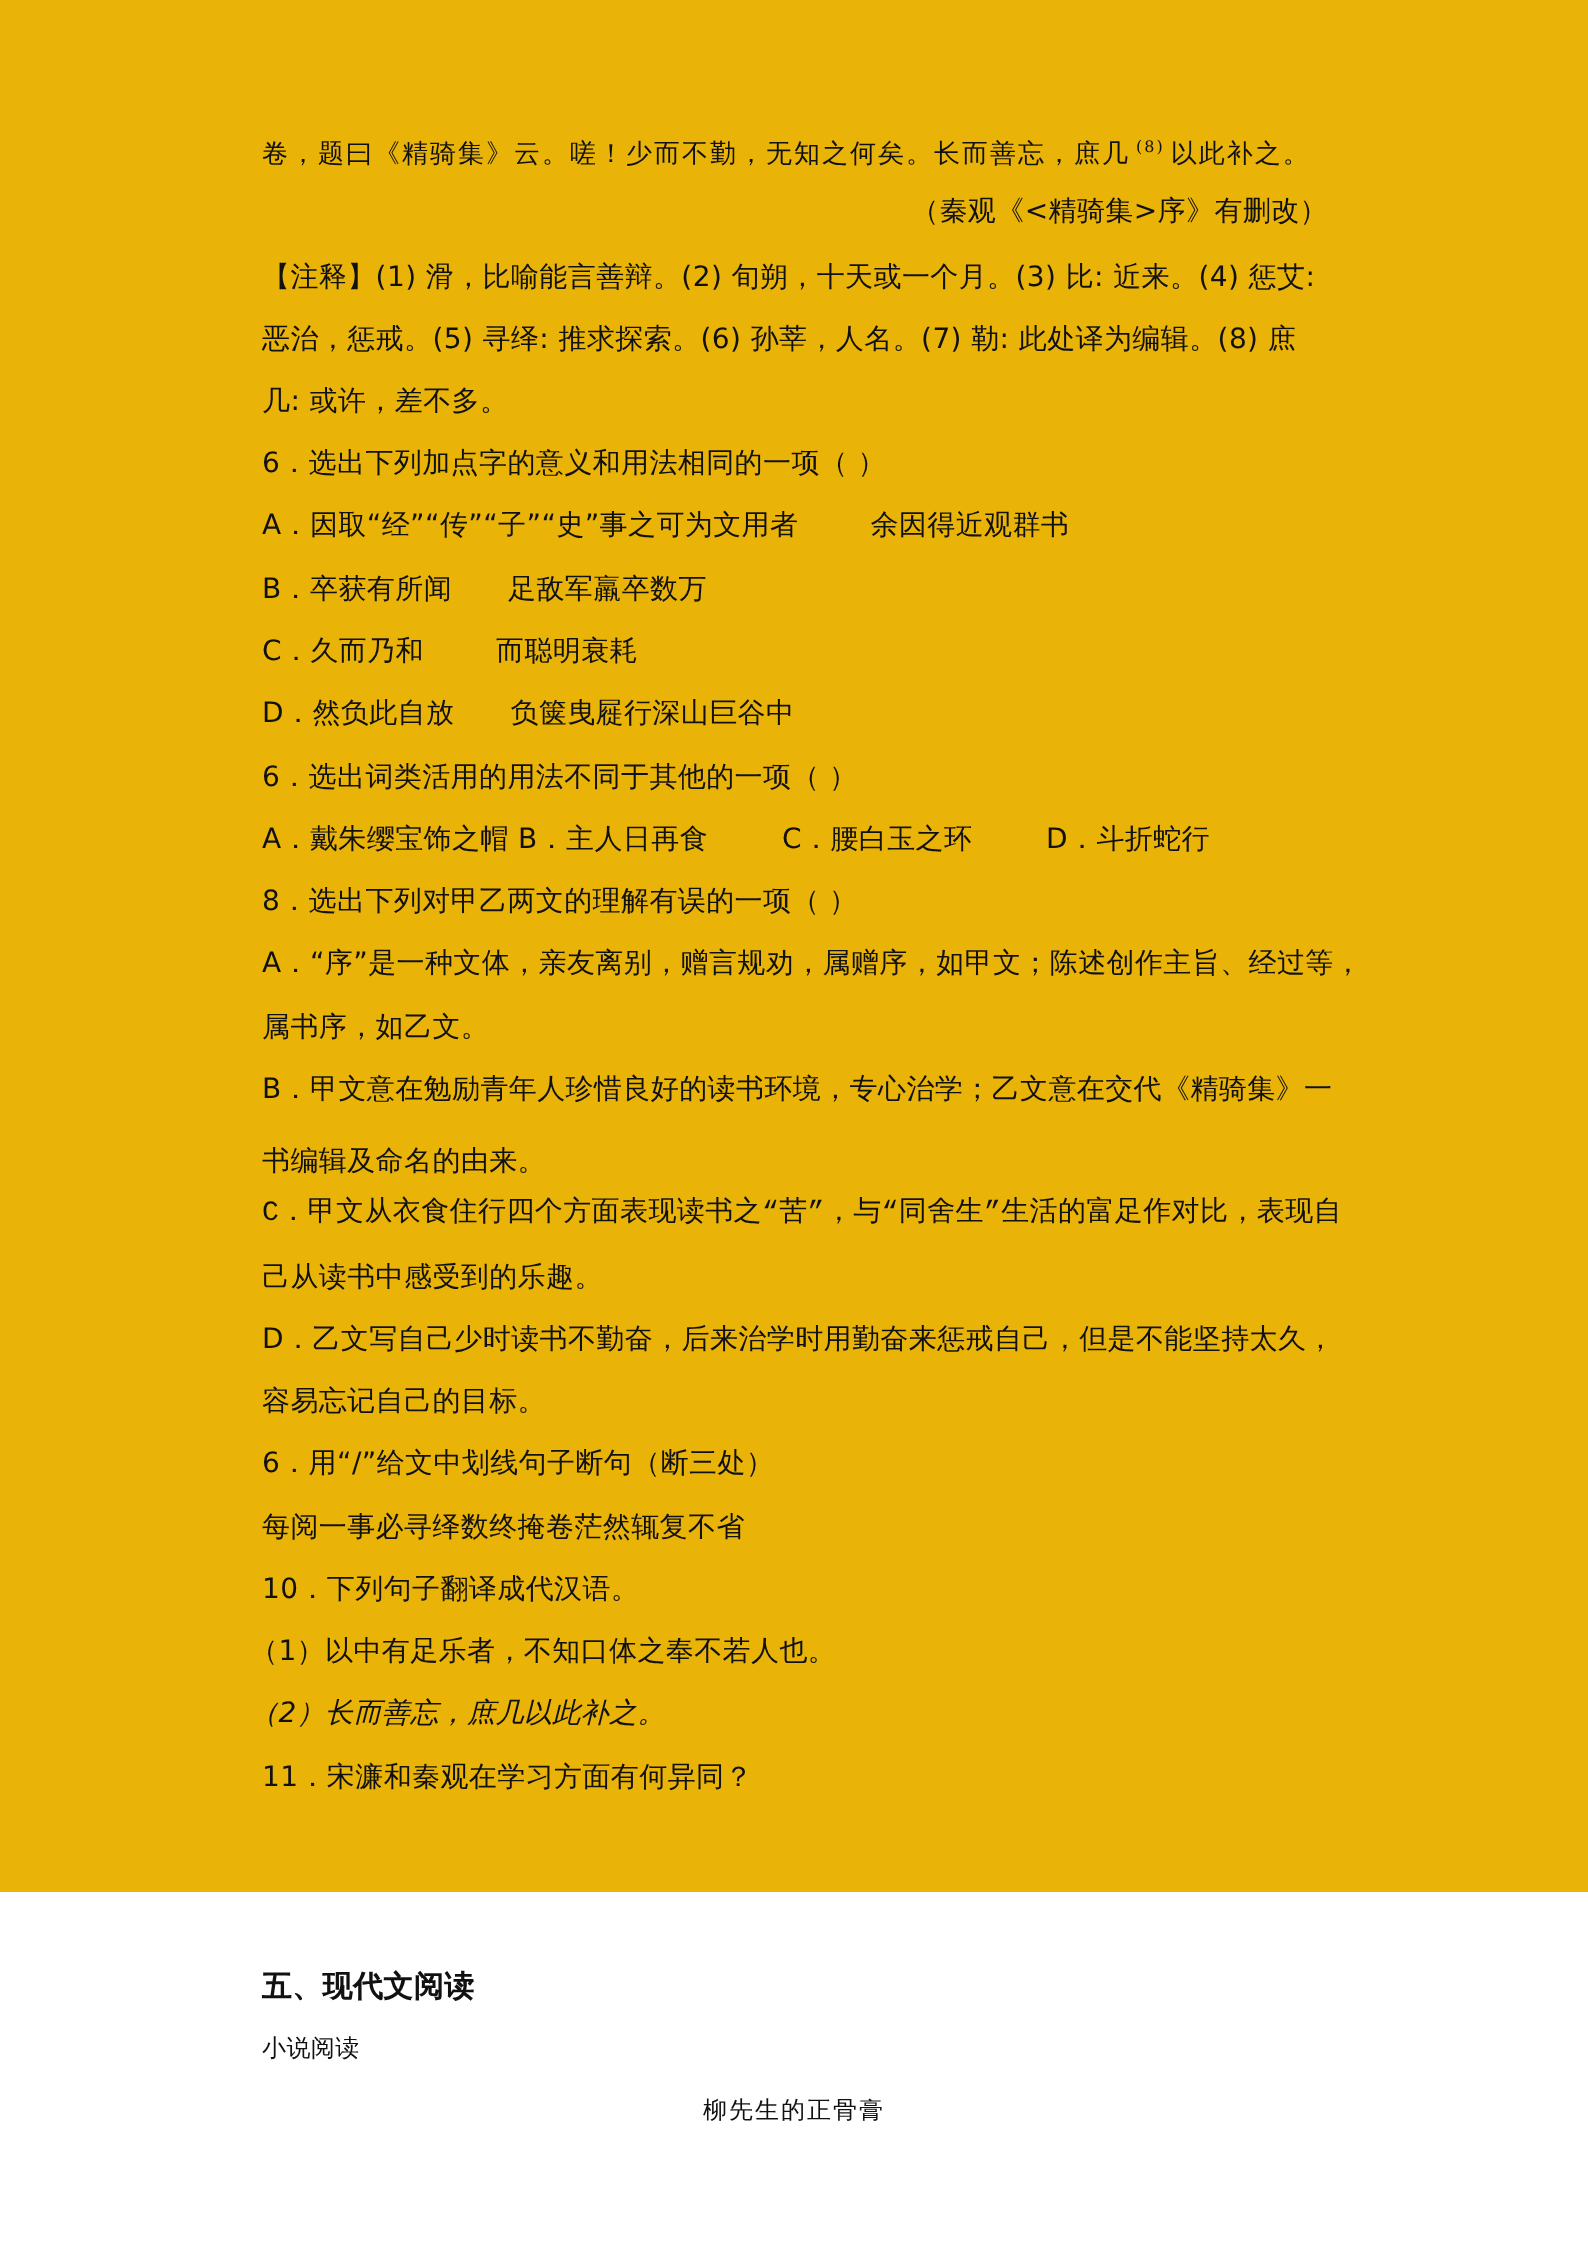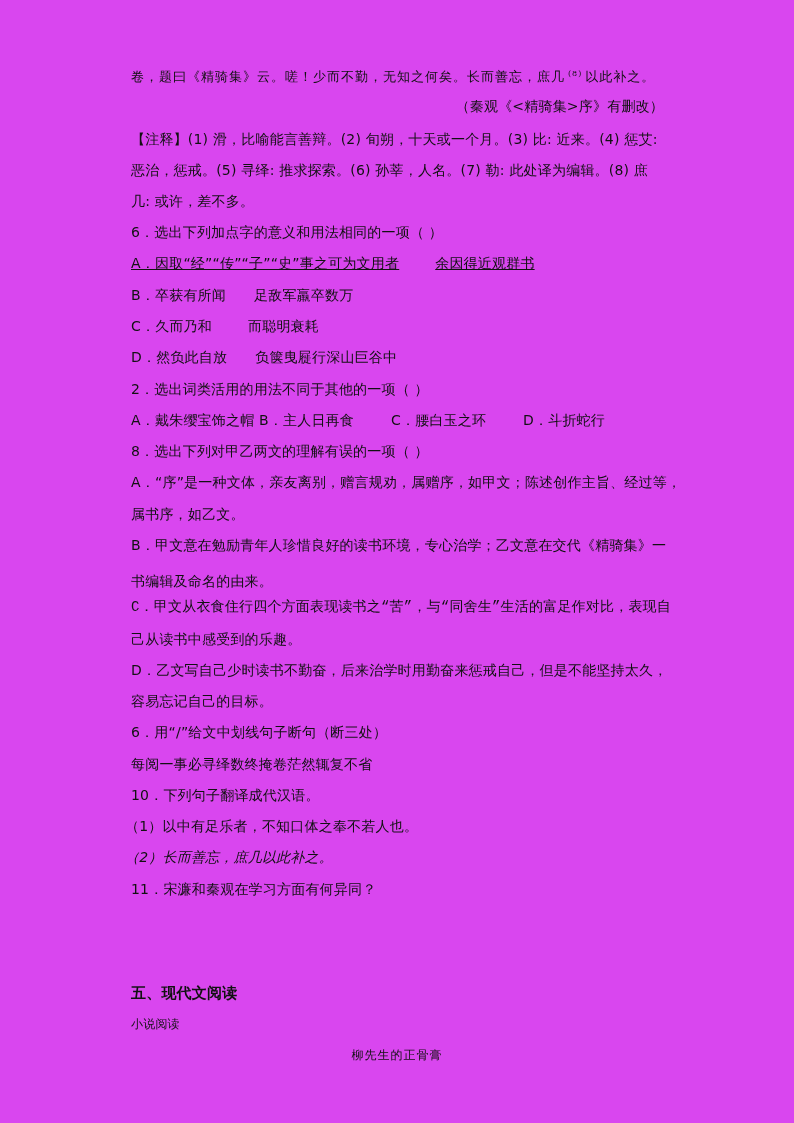--- a/index.html
+++ b/index.html
@@ -1,18 +1,18 @@
 <!DOCTYPE html>
 <html><head>
 <meta charset="utf-8">
 <style>
   html, body { margin: 0; padding: 0; background: #ffffff; }
   body { width: 794px; height: 1123px; position: relative; overflow: hidden;
          font-family: "DejaVu Sans", "Liberation Sans", sans-serif; color: #111; }
-  .page { position: absolute; left: 0; top: 0; width: 794px; height: 1123px; background: #d946ef; }
+  .page { position: absolute; left: 0; top: 0; width: 794px; height: 946px; background: #eab308; }
   .line { position: absolute; left: 131px; font-size: 14px; line-height: 18px; white-space: nowrap; letter-spacing: 0.2px; }
   .serif { font-family: "DejaVu Serif", "Liberation Serif", serif; font-size: 13px; letter-spacing: 1px; }
   .right { left: auto; right: 130px; }
   .bold { font-weight: bold; font-size: 15px; }
   .center { left: 0; width: 794px; text-align: center; font-family: "DejaVu Serif", "Liberation Serif", serif; font-size: 12px; letter-spacing: 1px; }
   sup { font-size: 8px; vertical-align: 5px; margin: 0 3px; }
   .gap { display: inline-block; }
 </style>
 </head>
 <body>
@@ -22,34 +22,34 @@
   <div class="line serif" style="top:65px;">
     <span>卷，题曰《精骑集》云。嗟！少而不勤，无知之何矣。长而善忘，庶几</span><sup>(8)</sup><span>以此补之。</span>
   </div>
   <div class="line right" style="top:97px;">（秦观《&lt;精骑集&gt;序》有删改）</div>
 
   <div class="line" style="top:130px;">【注释】(1) 滑，比喻能言善辩。(2) 旬朔，十天或一个月。(3) 比: 近来。(4) 惩艾:</div>
   <div class="line" style="top:161px;">恶治，惩戒。(5) 寻绎: 推求探索。(6) 孙莘，人名。(7) 勒: 此处译为编辑。(8) 庶</div>
   <div class="line" style="top:192px;">几: 或许，差不多。</div>
 
   <div class="line" style="top:223px;">6．选出下列加点字的意义和用法相同的一项（    ）</div>
-  <div class="line" style="top:254px;text-decoration:underline;">
+  <div class="line" style="top:254px;">
     <span>A．</span><span>因取“经”“传”“子”“史”事之可为文用者</span><span class="gap" style="width:36px"></span><span>余因得近观群书</span>
   </div>
   <div class="line" style="top:286px;">
     <span>B．</span><span>卒获有所闻</span><span class="gap" style="width:28px"></span><span>足敌军羸卒数万</span>
   </div>
   <div class="line" style="top:317px;">
     <span>C．</span><span>久而乃和</span><span class="gap" style="width:36px"></span><span>而聪明衰耗</span>
   </div>
   <div class="line" style="top:348px;">
     <span>D．</span><span>然负此自放</span><span class="gap" style="width:28px"></span><span>负箧曳屣行深山巨谷中</span>
   </div>
 
-  <div class="line" style="top:380px;">2．选出词类活用的用法不同于其他的一项（    ）</div>
+  <div class="line" style="top:380px;">6．选出词类活用的用法不同于其他的一项（    ）</div>
   <div class="line" style="top:411px;">
     <span style="display:inline-block;width:128px;"><span>A．</span><span>戴朱缨宝饰之帽</span></span><span style="display:inline-block;width:132px;"><span>B．</span><span>主人日再食</span></span><span style="display:inline-block;width:132px;"><span>C．</span><span>腰白玉之环</span></span><span><span>D．</span><span>斗折蛇行</span></span>
   </div>
 
   <div class="line" style="top:442px;">8．选出下列对甲乙两文的理解有误的一项（    ）</div>
   <div class="line" style="top:473px;">A．“序”是一种文体，亲友离别，赠言规劝，属赠序，如甲文；陈述创作主旨、经过等，</div>
   <div class="line" style="top:505px;">属书序，如乙文。</div>
   <div class="line" style="top:536px;">B．甲文意在勉励青年人珍惜良好的读书环境，专心治学；乙文意在交代《精骑集》一</div>
   <div class="line" style="top:572px;">书编辑及命名的由来。</div>
   <div class="line" style="top:598px;font-family:Liberation Mono, monospace;">C．甲文从衣食住行四个方面表现读书之“苦”，与“同舍生”生活的富足作对比，表现自</div>

